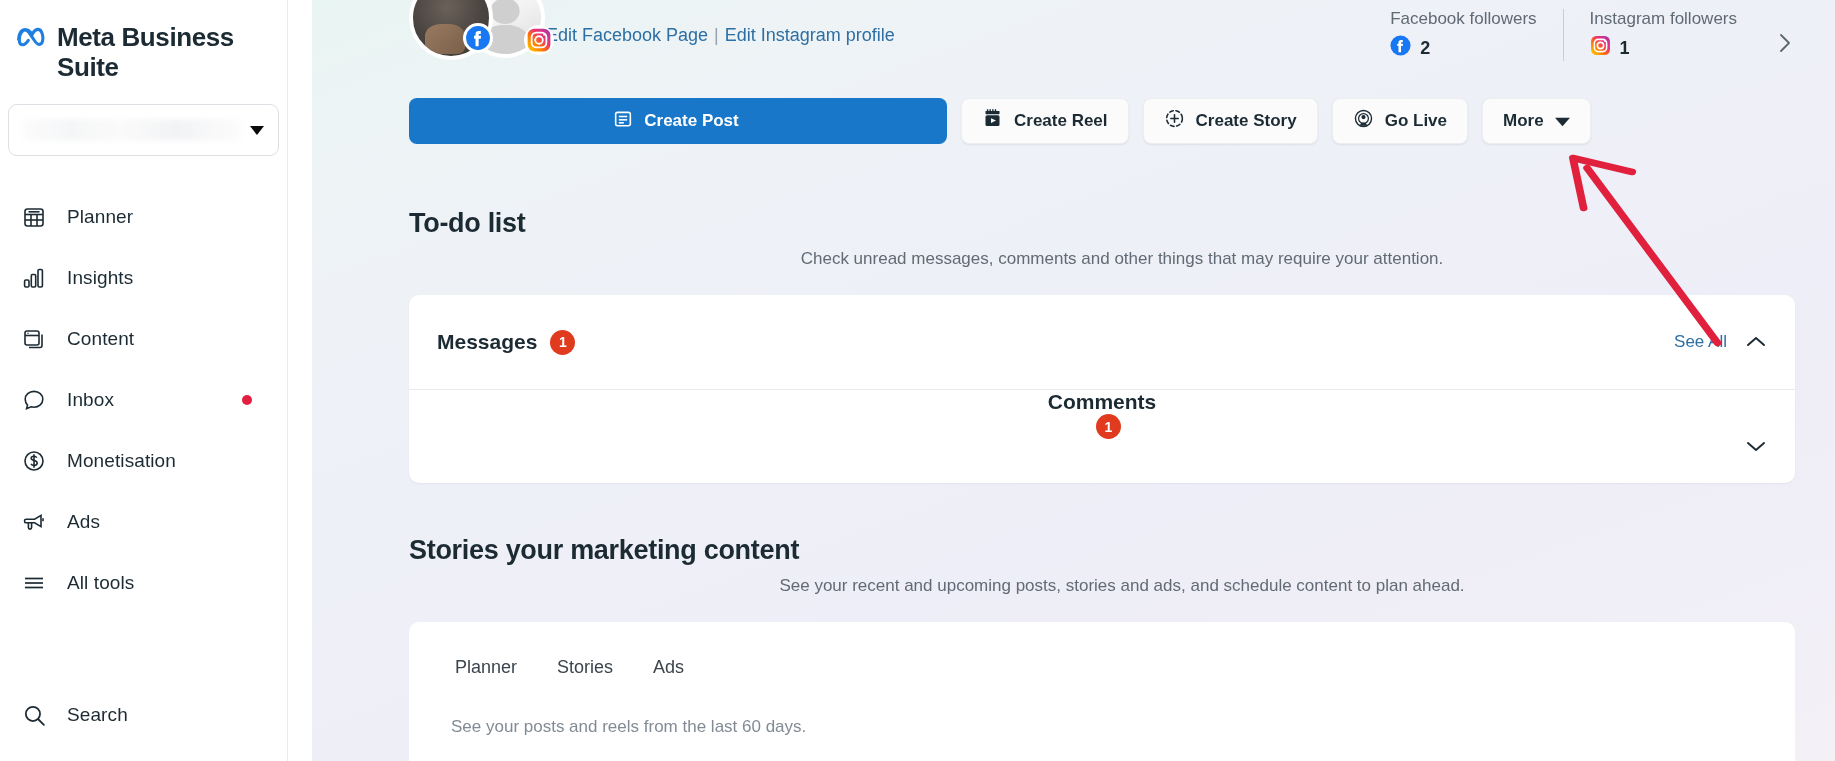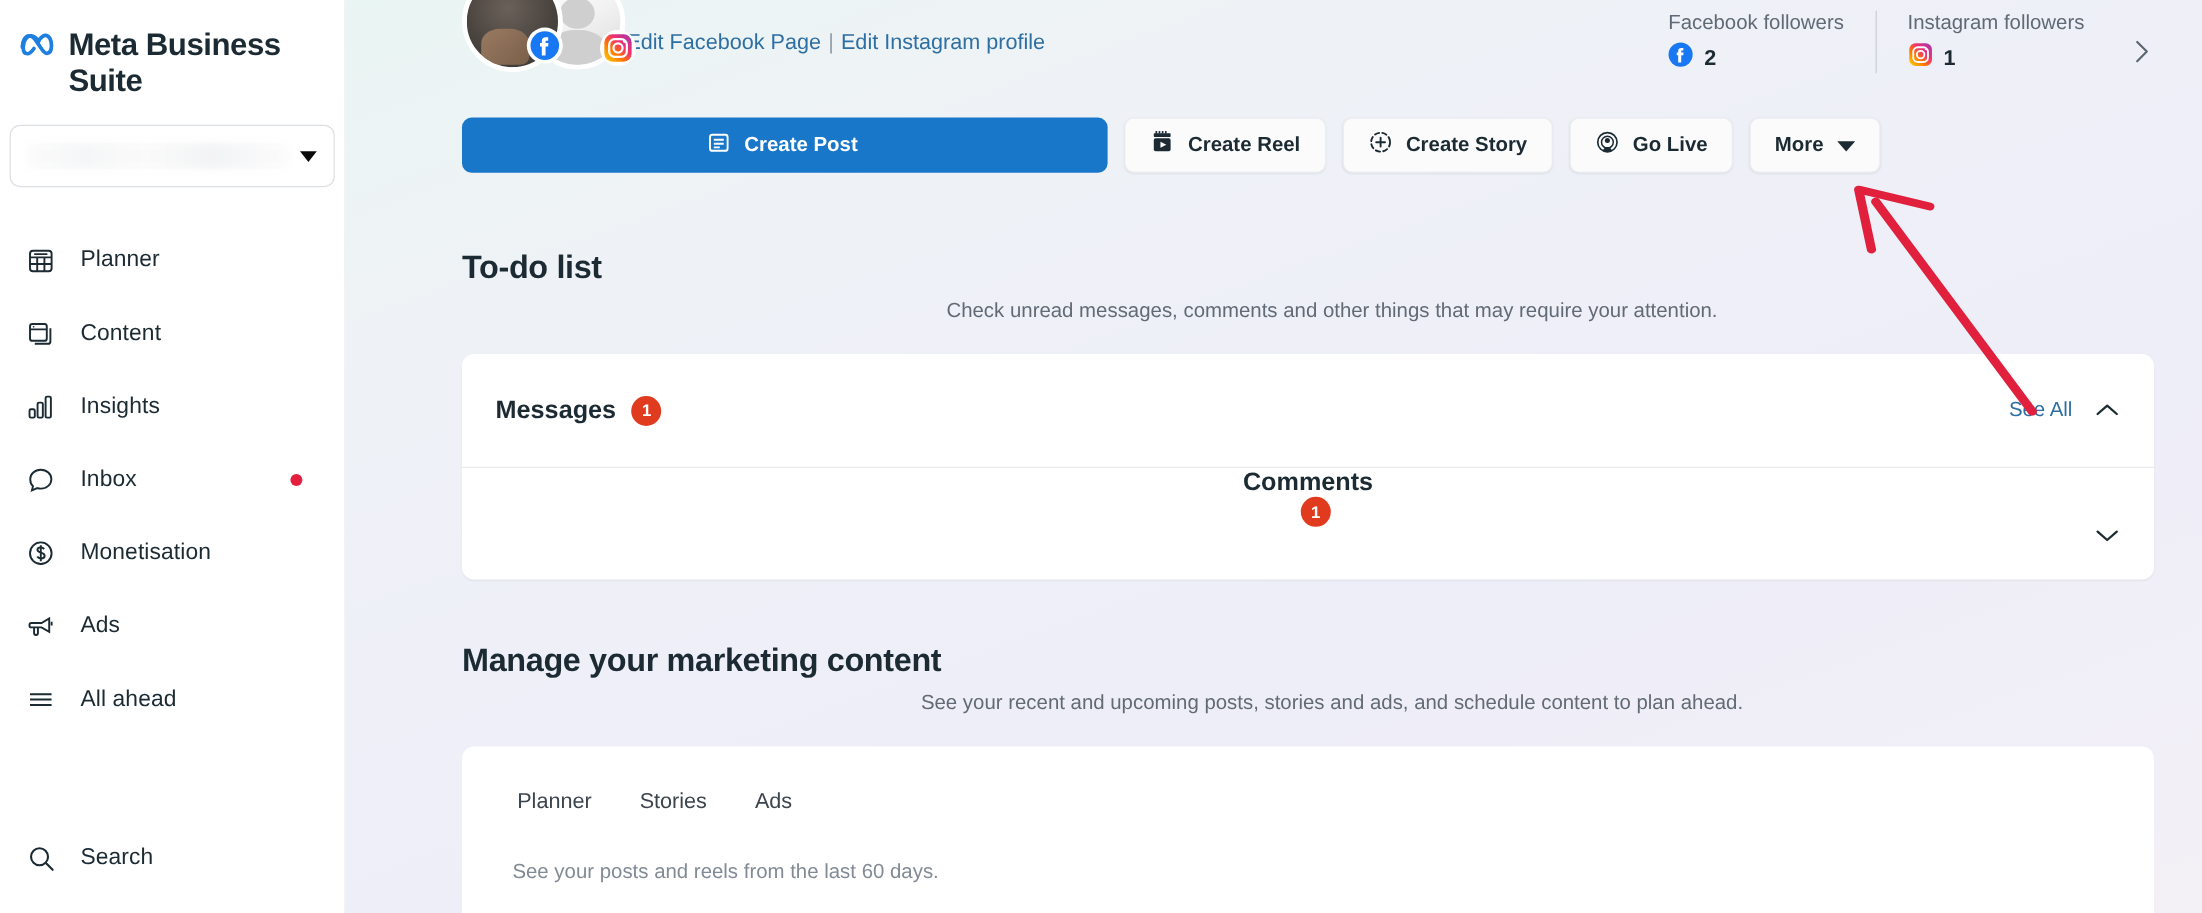--- a/index.html
+++ b/index.html
@@ -7,20 +7,21 @@
   html, body {
     width: 1835px; height: 761px;
     font-family: "Liberation Sans", sans-serif;
     overflow: hidden;
     background: #ffffff;
   }
   #app {
     position: relative;
     width: 1835px; height: 761px;
     display: flex;
+    gap: 24px;
   }
 
   
   .sidebar {
     width: 288px;
     height: 761px;
     background: #ffffff;
     border-right: 1px solid #e9ebee;
     flex: 0 0 288px;
     position: relative;
@@ -390,38 +391,38 @@
             <line x1="15" y1="9.5" x2="15" y2="21"></line>
             <line x1="6.5" y1="6.8" x2="17.5" y2="6.8"></line>
           </svg>
         </span>
         <span class="nav-label">Planner</span>
       </div>
 
       <div class="nav-item">
         <span class="nav-icon">
           <svg width="24" height="24" viewBox="0 0 24 24" fill="none" stroke="#1c2b33" stroke-width="1.6">
+            <rect x="2.6" y="14" width="4.4" height="7" rx="1.2"></rect>
+            <rect x="9.3" y="8.5" width="4.4" height="12.5" rx="1.2"></rect>
+            <rect x="16" y="3.5" width="4.4" height="17.5" rx="1.2"></rect>
+          </svg>
+        </span>
+        <span class="nav-label">Insights</span>
+      </div>
+
+      <div class="nav-item">
+        <span class="nav-icon">
+          <svg width="24" height="24" viewBox="0 0 24 24" fill="none" stroke="#1c2b33" stroke-width="1.6">
             <rect x="3" y="4" width="14" height="14" rx="2"></rect>
             <line x1="3" y1="8.5" x2="17" y2="8.5"></line>
             <circle cx="6" cy="6.3" r="0.7" fill="#1c2b33" stroke="none"></circle>
             <path d="M20 7.5v11a2 2 0 0 1-2 2H7"></path>
           </svg>
         </span>
         <span class="nav-label">Content</span>
-      </div>
-
-      <div class="nav-item">
-        <span class="nav-icon">
-          <svg width="24" height="24" viewBox="0 0 24 24" fill="none" stroke="#1c2b33" stroke-width="1.6">
-            <rect x="2.6" y="14" width="4.4" height="7" rx="1.2"></rect>
-            <rect x="9.3" y="8.5" width="4.4" height="12.5" rx="1.2"></rect>
-            <rect x="16" y="3.5" width="4.4" height="17.5" rx="1.2"></rect>
-          </svg>
-        </span>
-        <span class="nav-label">Insights</span>
       </div>
 
       <div class="nav-item">
         <span class="nav-icon">
           <svg width="24" height="24" viewBox="0 0 24 24" fill="none" stroke="#1c2b33" stroke-width="1.6">
             <path d="M12 3.4c5 0 8.8 3.5 8.8 7.9 0 4.4-3.8 7.9-8.8 7.9-1 0-2-.15-2.9-.42L4.6 20.6l.9-3.5C3.9 15.7 3.2 13.5 3.2 11.3c0-4.4 3.8-7.9 8.8-7.9z"></path>
           </svg>
         </span>
         <span class="nav-label">Inbox</span>
         <span class="nav-dot"></span>
@@ -450,21 +451,21 @@
       </div>
 
       <div class="nav-item">
         <span class="nav-icon">
           <svg width="24" height="24" viewBox="0 0 24 24" fill="none" stroke="#1c2b33" stroke-width="1.7">
             <line x1="3" y1="7.5" x2="21" y2="7.5"></line>
             <line x1="3" y1="12" x2="21" y2="12"></line>
             <line x1="3" y1="16.5" x2="21" y2="16.5"></line>
           </svg>
         </span>
-        <span class="nav-label">All ahead</span>
+        <span class="nav-label">All tools</span>
       </div>
     </nav>
 
     <div class="search-row">
       <span class="nav-icon">
         <svg width="25" height="25" viewBox="0 0 24 24" fill="none" stroke="#1c2b33" stroke-width="1.7">
           <circle cx="10.5" cy="10.5" r="6.8"></circle>
           <line x1="15.6" y1="15.6" x2="21" y2="21" stroke-linecap="round"></line>
         </svg>
       </span>
@@ -637,21 +638,21 @@
                 <svg width="22" height="14" viewBox="0 0 22 14" fill="none" stroke="#1c2b33" stroke-width="1.9" stroke-linecap="round" stroke-linejoin="round">
                   <polyline points="3,4 11,11 19,4"></polyline>
                 </svg>
               </span>
             </div>
           </div>
         </div>
       </section>
 
       <section class="manage-wrap">
-        <h2 class="sec-title">Manage your marketing content</h2>
+        <h2 class="sec-title">Stories your marketing content</h2>
         <p class="sec-sub">See your recent and upcoming posts, stories and ads, and schedule content to plan ahead.</p>
 
         <div class="panel">
           <div class="tabs">
             <div class="tab">Planner</div>
             <div class="tab">Stories</div>
             <div class="tab">Ads</div>
           </div>
           <div class="panel-note">See your posts and reels from the last 60 days.</div>
         </div>

